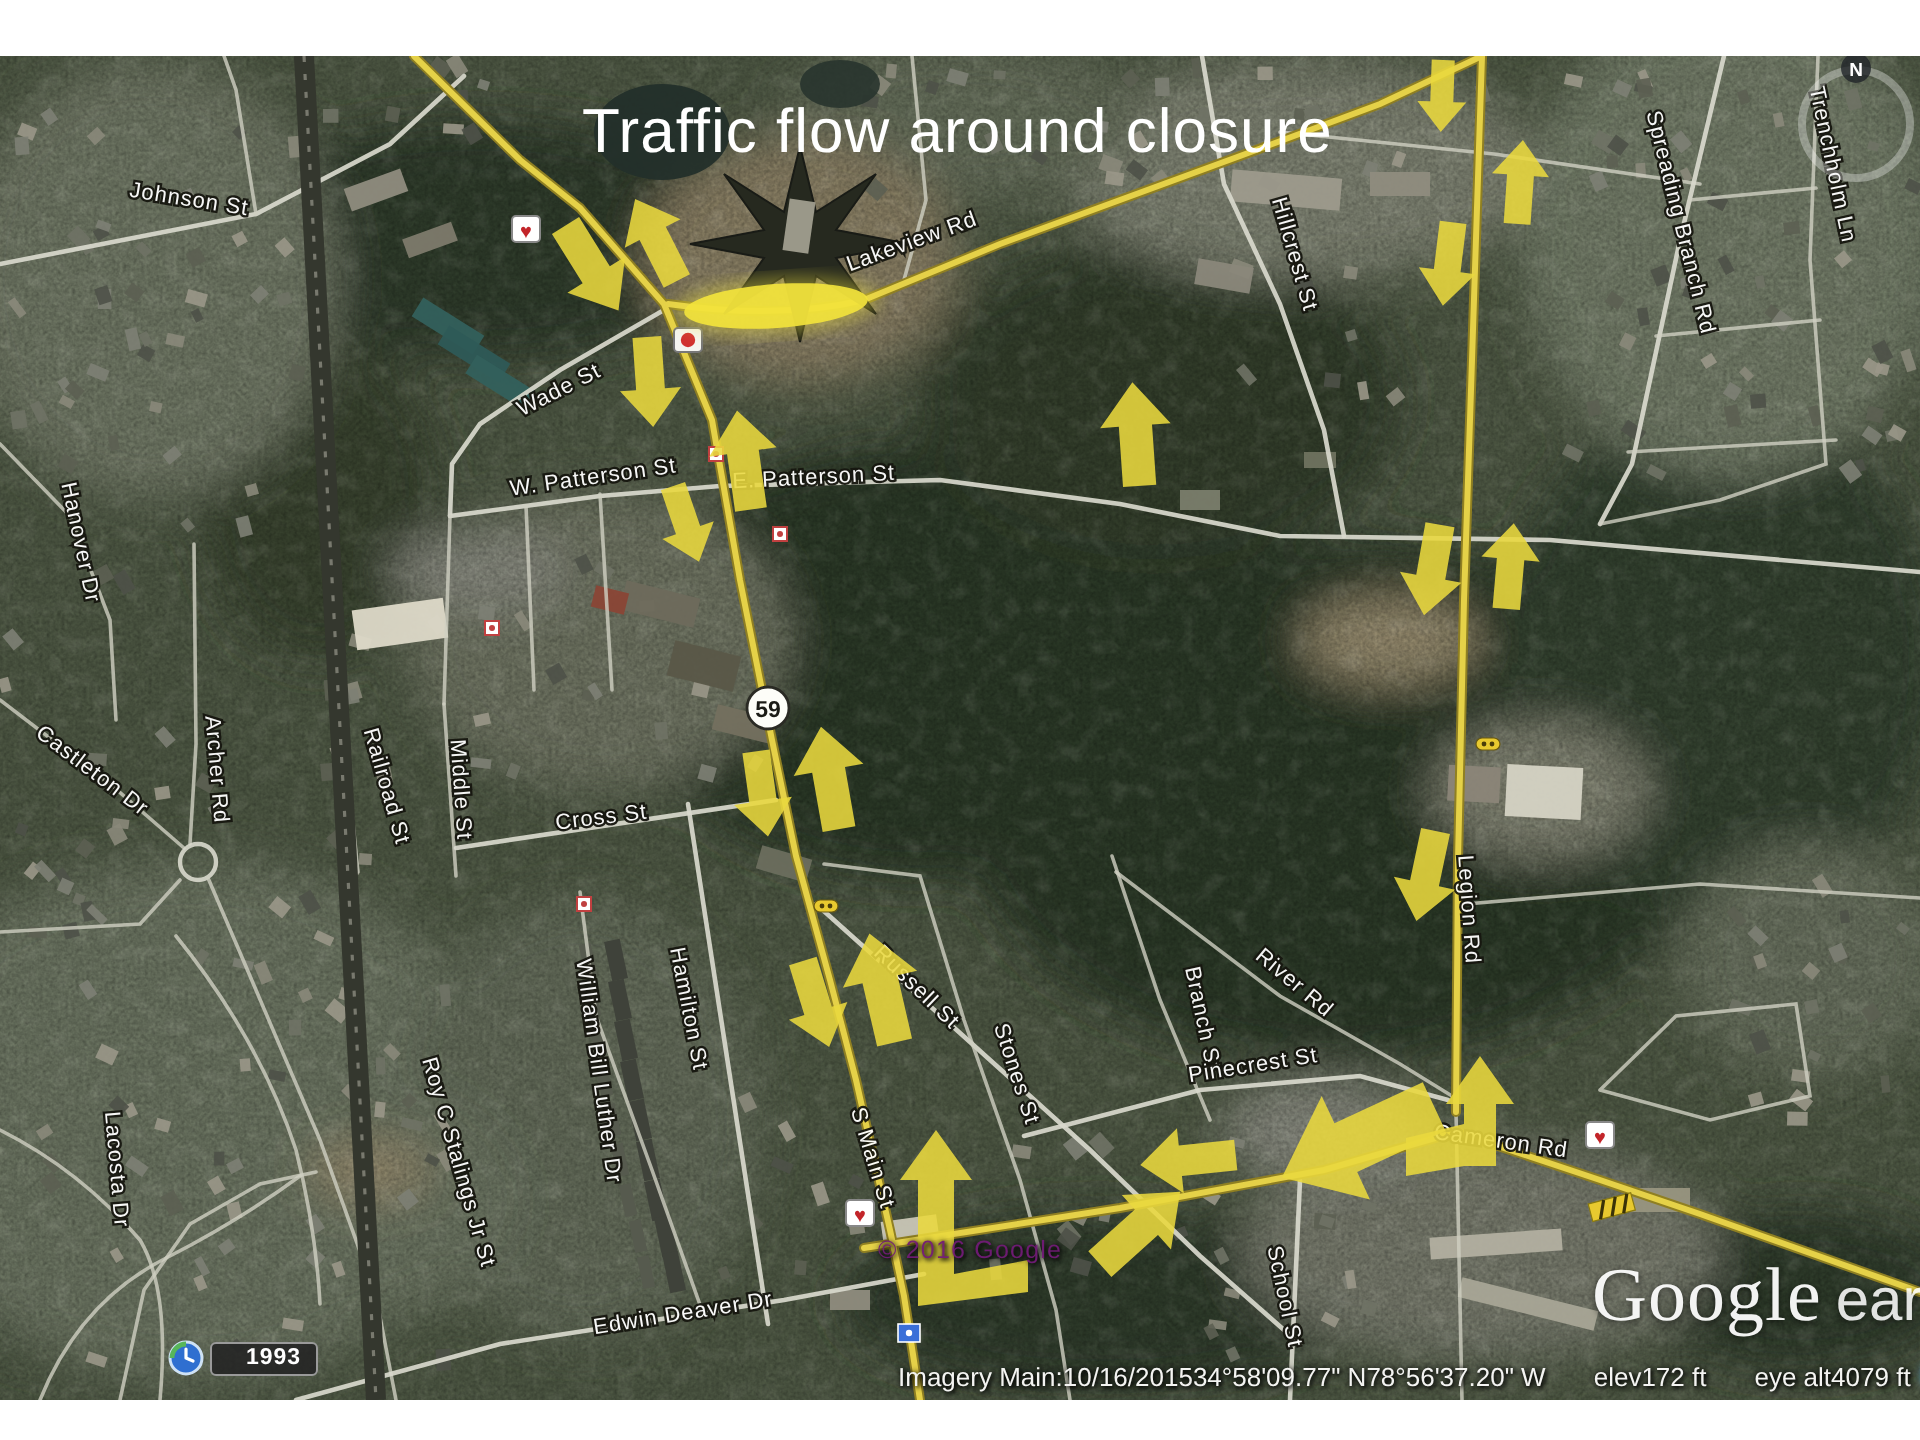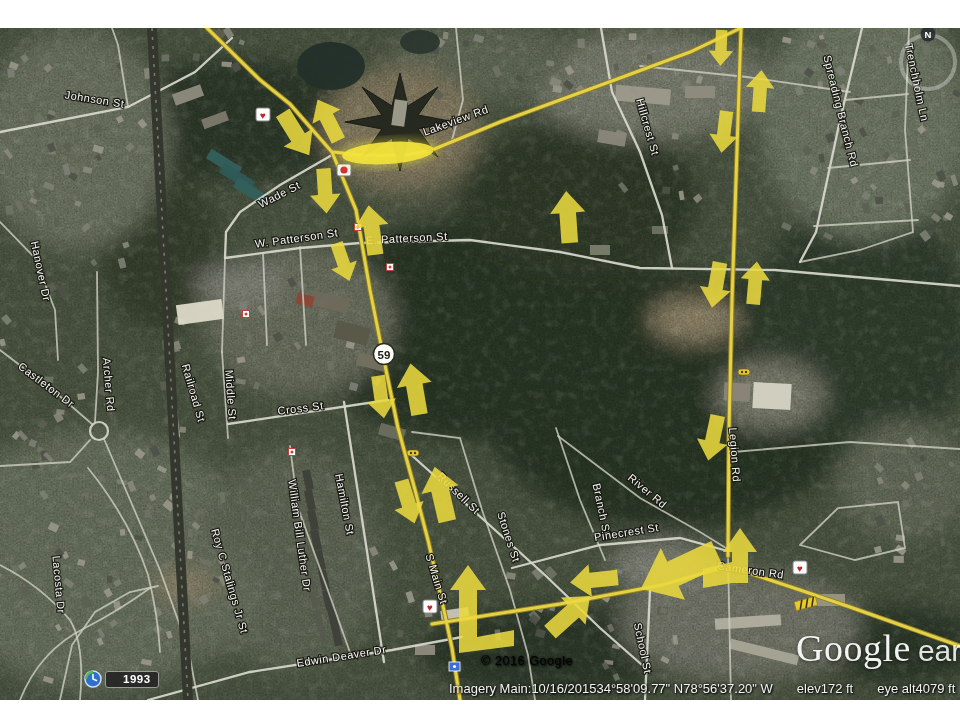--- a/index.html
+++ b/index.html
@@ -10,22 +10,22 @@
            font-family:"Liberation Sans",sans-serif;letter-spacing:.5px;
            text-anchor:middle;opacity:.95;}
   .flowarrow{fill:#e9d83d;opacity:.88;}
   .bentarrow{fill:#e9d83d;opacity:.88;}
   .road-w{fill:none;stroke:#d9d9cd;stroke-width:2.3;stroke-linecap:round;opacity:.92;}
   .road-w2{fill:none;stroke:#cfcfc2;stroke-width:1.8;stroke-linecap:round;opacity:.8;}
   .road-y-c{fill:none;stroke:#8f7f22;stroke-width:5;stroke-linecap:round;}
   .road-y{fill:none;stroke:#e5d148;stroke-width:3;stroke-linecap:round;}
   .slide-title{position:absolute;left:291px;top:48px;color:#ffffff;font-size:31px;
                font-weight:400;letter-spacing:.5px;white-space:nowrap;}
-  .copyright{position:absolute;left:439px;top:654px;color:#000000;font-size:12.5px;
-             text-shadow:0 0 3px #000,1px 1px 2px #000;letter-spacing:.6px;opacity:.95;margin-left:42px;}
+  .copyright{position:absolute;left:439px;top:618px;color:#701a75;font-size:12.5px;
+             text-shadow:0 0 3px #000,1px 1px 2px #000;letter-spacing:.6px;opacity:.95;}
   .ge-logo{position:absolute;left:796px;top:626px;color:rgba(255,255,255,.94);
            text-shadow:0 1px 3px rgba(0,0,0,.55);white-space:nowrap;}
   .ge-logo .g{font-family:"Liberation Serif",serif;font-size:38px;letter-spacing:.5px;}
   .ge-logo .e{font-family:"Liberation Sans",sans-serif;font-weight:300;font-size:30px;
               margin-left:7px;opacity:.92;}
   .statusbar{position:absolute;left:449px;top:680px;width:505px;color:#f4f4f2;
              font-size:13px;text-shadow:0 0 3px #000,1px 1px 2px #000;white-space:nowrap;}
   .statusbar span{margin-right:0;}
   .sb-gap1{margin-right:7px;} .sb-gap2{margin-right:20px;} .sb-gap3{margin-right:16px;}
   .sb-gap4{margin-right:9px;margin-left:24px;} .sb-gap5{margin-right:15px;}
@@ -619,20 +619,21 @@
         </g>
 
     <g>
       <circle cx="928" cy="62" r="27" fill="none" stroke="rgba(255,255,255,.32)" stroke-width="4"></circle>
       <circle cx="928" cy="34" r="7.5" fill="rgba(30,33,38,.78)"></circle>
       <text x="928" y="38" text-anchor="middle" font-size="9.5" font-weight="bold" fill="#fff" font-family="Liberation Sans, sans-serif">N</text>
     </g>
   </g>
 </svg>
 
+<div class="slide-title">Traffic flow around closure</div>
 
 <div class="copyright">© 2016 Google</div>
 <div class="ge-logo">
   <span class="g">Google</span><span class="e">earth</span>
 </div>
 
 <div class="statusbar">
   <span class="sb-gap1">Imagery Main:</span><span class="sb-gap2">10/16/2015</span><span class="sb-gap2">34°58'09.77" N</span><span class="sb-gap3">78°56'37.20" W</span><span class="sb-gap4">elev</span><span class="sb-gap5">172 ft</span><span class="sb-gap4">eye alt</span><span>4079 ft</span><span class="status-icon"></span>
 </div>
 

